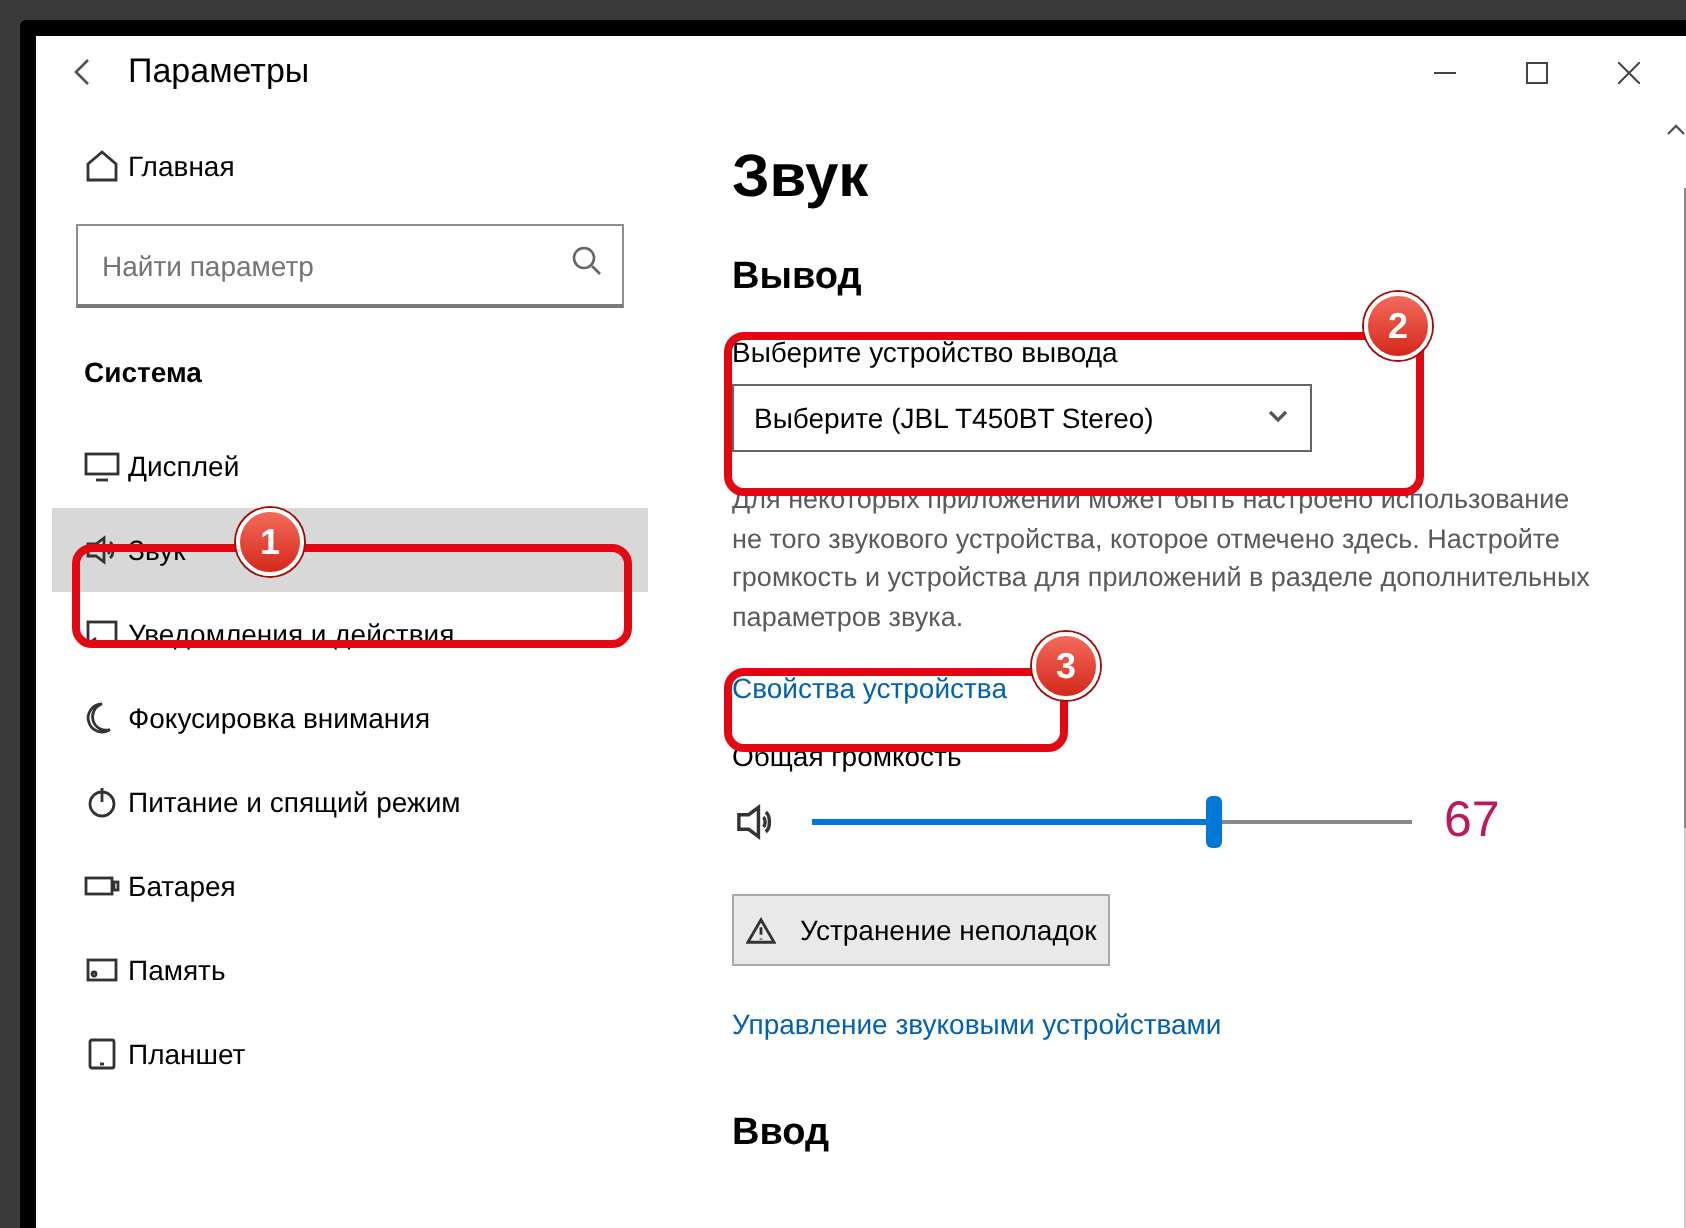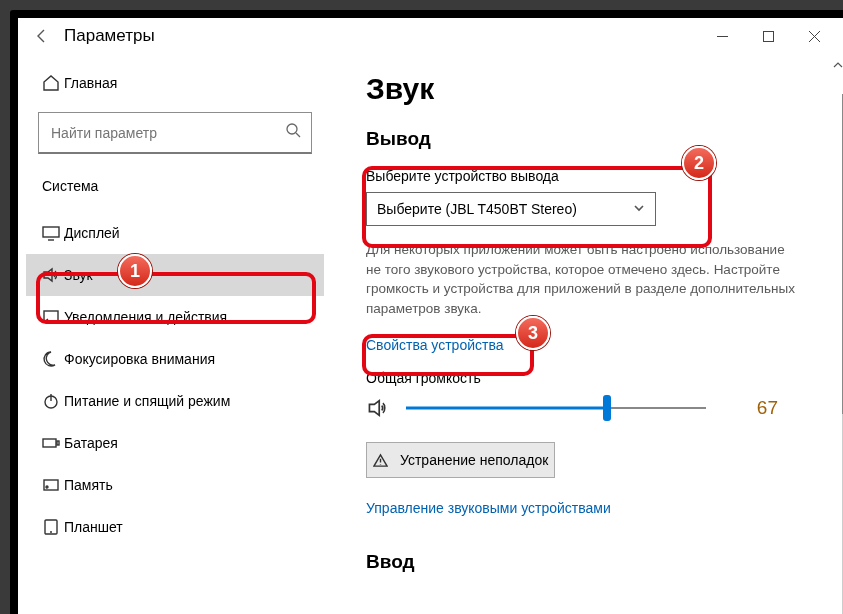--- a/index.html
+++ b/index.html
@@ -28,42 +28,42 @@
   .body{flex:1;display:flex;overflow:hidden;position:relative;}
   .vscroll{position:absolute;right:0;top:0;bottom:0;width:14px;background:transparent;}
   .vscroll .track{position:absolute;right:0;top:40px;bottom:0;width:3px;background:#ccc;}
   .vscroll .thumb{position:absolute;right:0;top:40px;width:3px;height:320px;background:#888;}
   .vscroll .up{position:absolute;right:0;top:4px;width:14px;height:14px;display:flex;align-items:center;justify-content:center;}
   .sidebar{width:310px;padding:8px 4px 8px 8px;display:flex;flex-direction:column;overflow:hidden;}
   .home{display:flex;align-items:center;gap:14px;height:40px;padding:0 16px;font-size:14px;}
   .search{margin:8px 12px 18px 12px;height:42px;border:1px solid #8d8d8d;border-bottom:2px solid #7a7a7a;display:flex;align-items:center;padding:0 10px;background:#fff;}
   .search input{flex:1;border:none;outline:none;font-size:14px;background:transparent;}
   .search .sicon{color:#666;}
-  .group-title{font-weight:400;font-size:14px;padding:0 16px;margin:6px 0 18px;}
+  .group-title{font-weight:700;font-size:14px;padding:0 16px;margin:6px 0 18px;}
   .navlist{display:flex;flex-direction:column;gap:0;}
   .navitem{display:flex;align-items:center;gap:4px;height:42px;padding:0 16px;font-size:14px;cursor:default;position:relative;}
   .navitem .icon{width:18px;height:18px;display:flex;align-items:center;justify-content:center;color:#333;}
   .navitem .icon svg{width:18px;height:18px;stroke:#333;stroke-width:1.4;fill:none;}
   .navitem.active{background:#d8d8d8;}
   .content{flex:1;padding:18px 46px 8px 38px;overflow:hidden;position:relative;}
   h1{font-weight:600;font-size:30px;margin:0 0 22px;}
   h2{font-weight:600;font-size:19px;margin:0 0 18px;}
   .label{font-size:14px;margin-bottom:8px;}
   .select{width:290px;height:34px;border:1px solid var(--field-border);display:flex;align-items:center;justify-content:space-between;padding:0 10px;font-size:14px;background:#fff;}
   .select .chev svg{width:12px;height:12px;stroke:#555;stroke-width:1.6;fill:none;}
   .muted{color:var(--muted);font-size:13.5px;line-height:1.45;margin-top:14px;max-width:440px;}
   .link{color:var(--link);font-size:14px;cursor:pointer;display:inline-block;}
   .voltitle{font-size:14px;margin-top:16px;margin-bottom:10px;}
   .volrow{display:flex;align-items:center;gap:16px;}
   .volicon{width:24px;height:24px;display:flex;align-items:center;justify-content:center;}
   .slider{flex:1;height:24px;position:relative;max-width:300px;}
   .slider .track{position:absolute;left:0;right:0;top:50%;height:2px;background:#888;transform:translateY(-50%);}
   .slider .fill{position:absolute;left:0;top:50%;height:3px;background:var(--accent);transform:translateY(-50%);}
   .slider .thumb{position:absolute;top:50%;width:8px;height:26px;background:var(--accent);border-radius:3px;transform:translate(-50%,-50%);}
-  .volval{width:56px;text-align:right;font-size:19px;color:#a16207;}
+  .volval{width:56px;font-size:25px;color:#be185d;}
   .tshoot{margin-top:22px;height:36px;border:1px solid #aaa;background:#e9e9e9;display:inline-flex;align-items:center;gap:12px;padding:0 6px;font-size:14px;}
   .tshoot svg{width:15px;height:15px;stroke:#333;stroke-width:1.5;fill:none;}
   .hl{position:absolute;border:4px solid var(--highlight);border-radius:10px;pointer-events:none;}
   .hl.box1{left:22px;top:258px;width:280px;height:52px;}
   .hl.box2{left:348px;top:152px;width:350px;height:82px;}
   .hl.box3{left:348px;top:320px;width:172px;height:42px;}
   .badge{position:absolute;width:34px;height:34px;border-radius:50%;background:linear-gradient(var(--badge-grad-top),var(--badge-grad-bot));border:2px solid #fff;box-shadow:0 0 0 1px #9c1008;display:flex;align-items:center;justify-content:center;color:#fff;font-weight:700;font-size:18px;z-index:10;}
   .badge.b1{left:104px;top:240px;}
   .badge.b2{left:668px;top:132px;}
   .badge.b3{left:502px;top:302px;}

